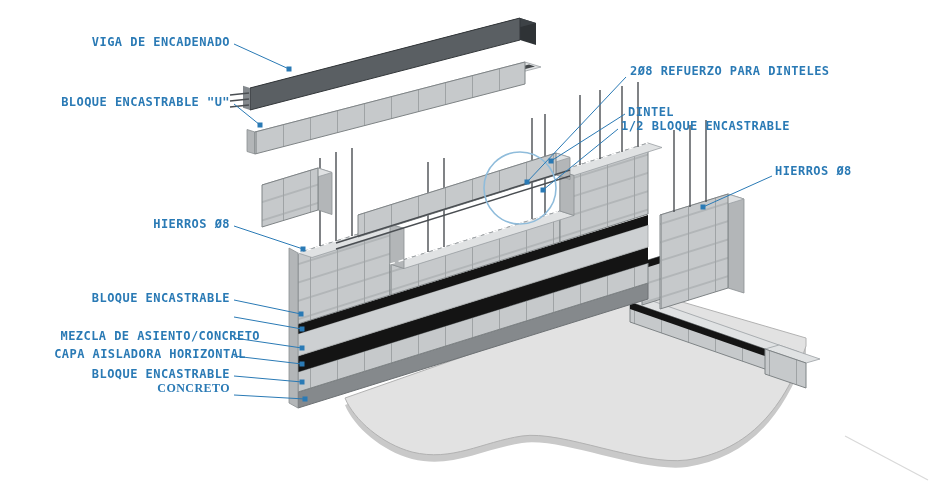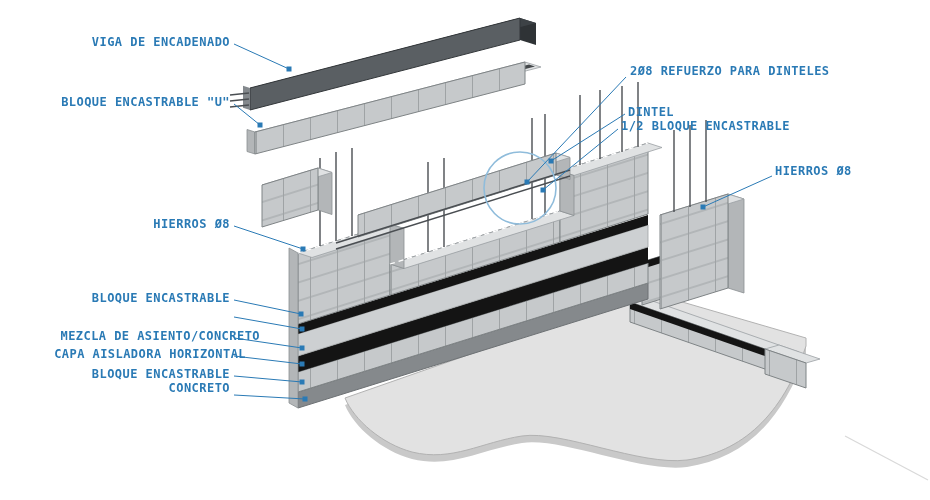--- a/index.html
+++ b/index.html
@@ -215,21 +215,21 @@
 </svg>
 
 <div class="lbl lbl-r" style="top:38px;">VIGA DE ENCADENADO</div>
 <div class="lbl lbl-r" style="top:98px;">BLOQUE ENCASTRABLE "U"</div>
 <div class="lbl lbl-r" style="top:220px;">HIERROS Ø8</div>
 <div class="lbl lbl-r" style="top:294px;">BLOQUE ENCASTRABLE</div>
 <div class="lbl lbl-r" style="top:332px;margin-left:30px;">MEZCLA DE ASIENTO/CONCRETO</div>
 <div class="lbl lbl-r" style="top:350px;margin-left:16px;">CAPA AISLADORA HORIZONTAL</div>
 <div class="lbl lbl-r" style="top:370px;">BLOQUE ENCASTRABLE</div>
 <div class="lbl lbl-r" style="top:384px;">
-  <span style="display:block;">CONCRETO</span>
+  <span style="display:block;font-family:Liberation Serif, serif;">CONCRETO</span>
 </div>
 
 <div class="lbl lbl-l" style="left:630px;top:67px;">2Ø8 REFUERZO PARA DINTELES</div>
 <div class="lbl lbl-l" style="left:628px;top:108px;">DINTEL</div>
 <div class="lbl lbl-l" style="left:621px;top:122px;">1/2 BLOQUE ENCASTRABLE</div>
 <div class="lbl lbl-l" style="left:775px;top:167px;">HIERROS Ø8</div>
 
 </div>
 
 </body></html>

